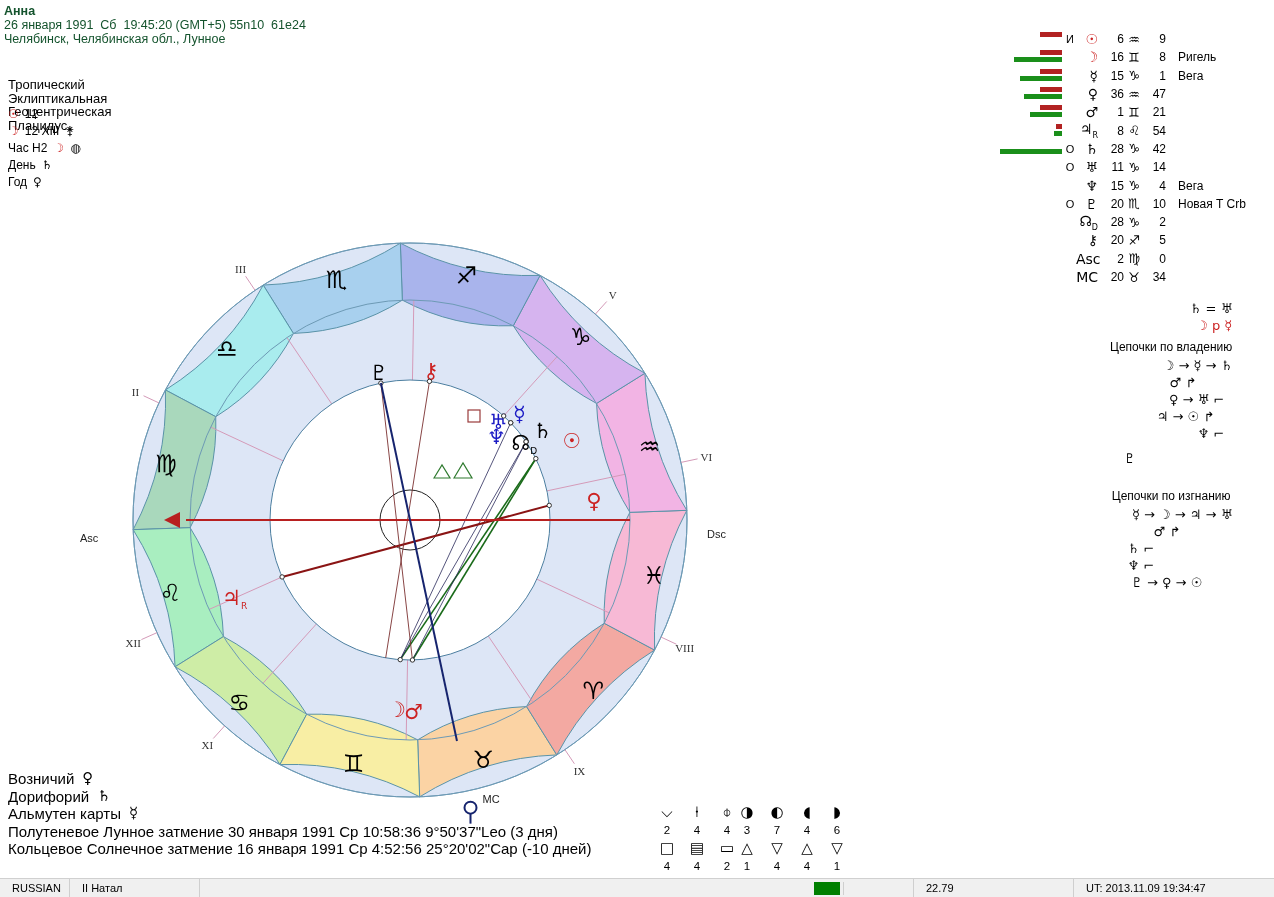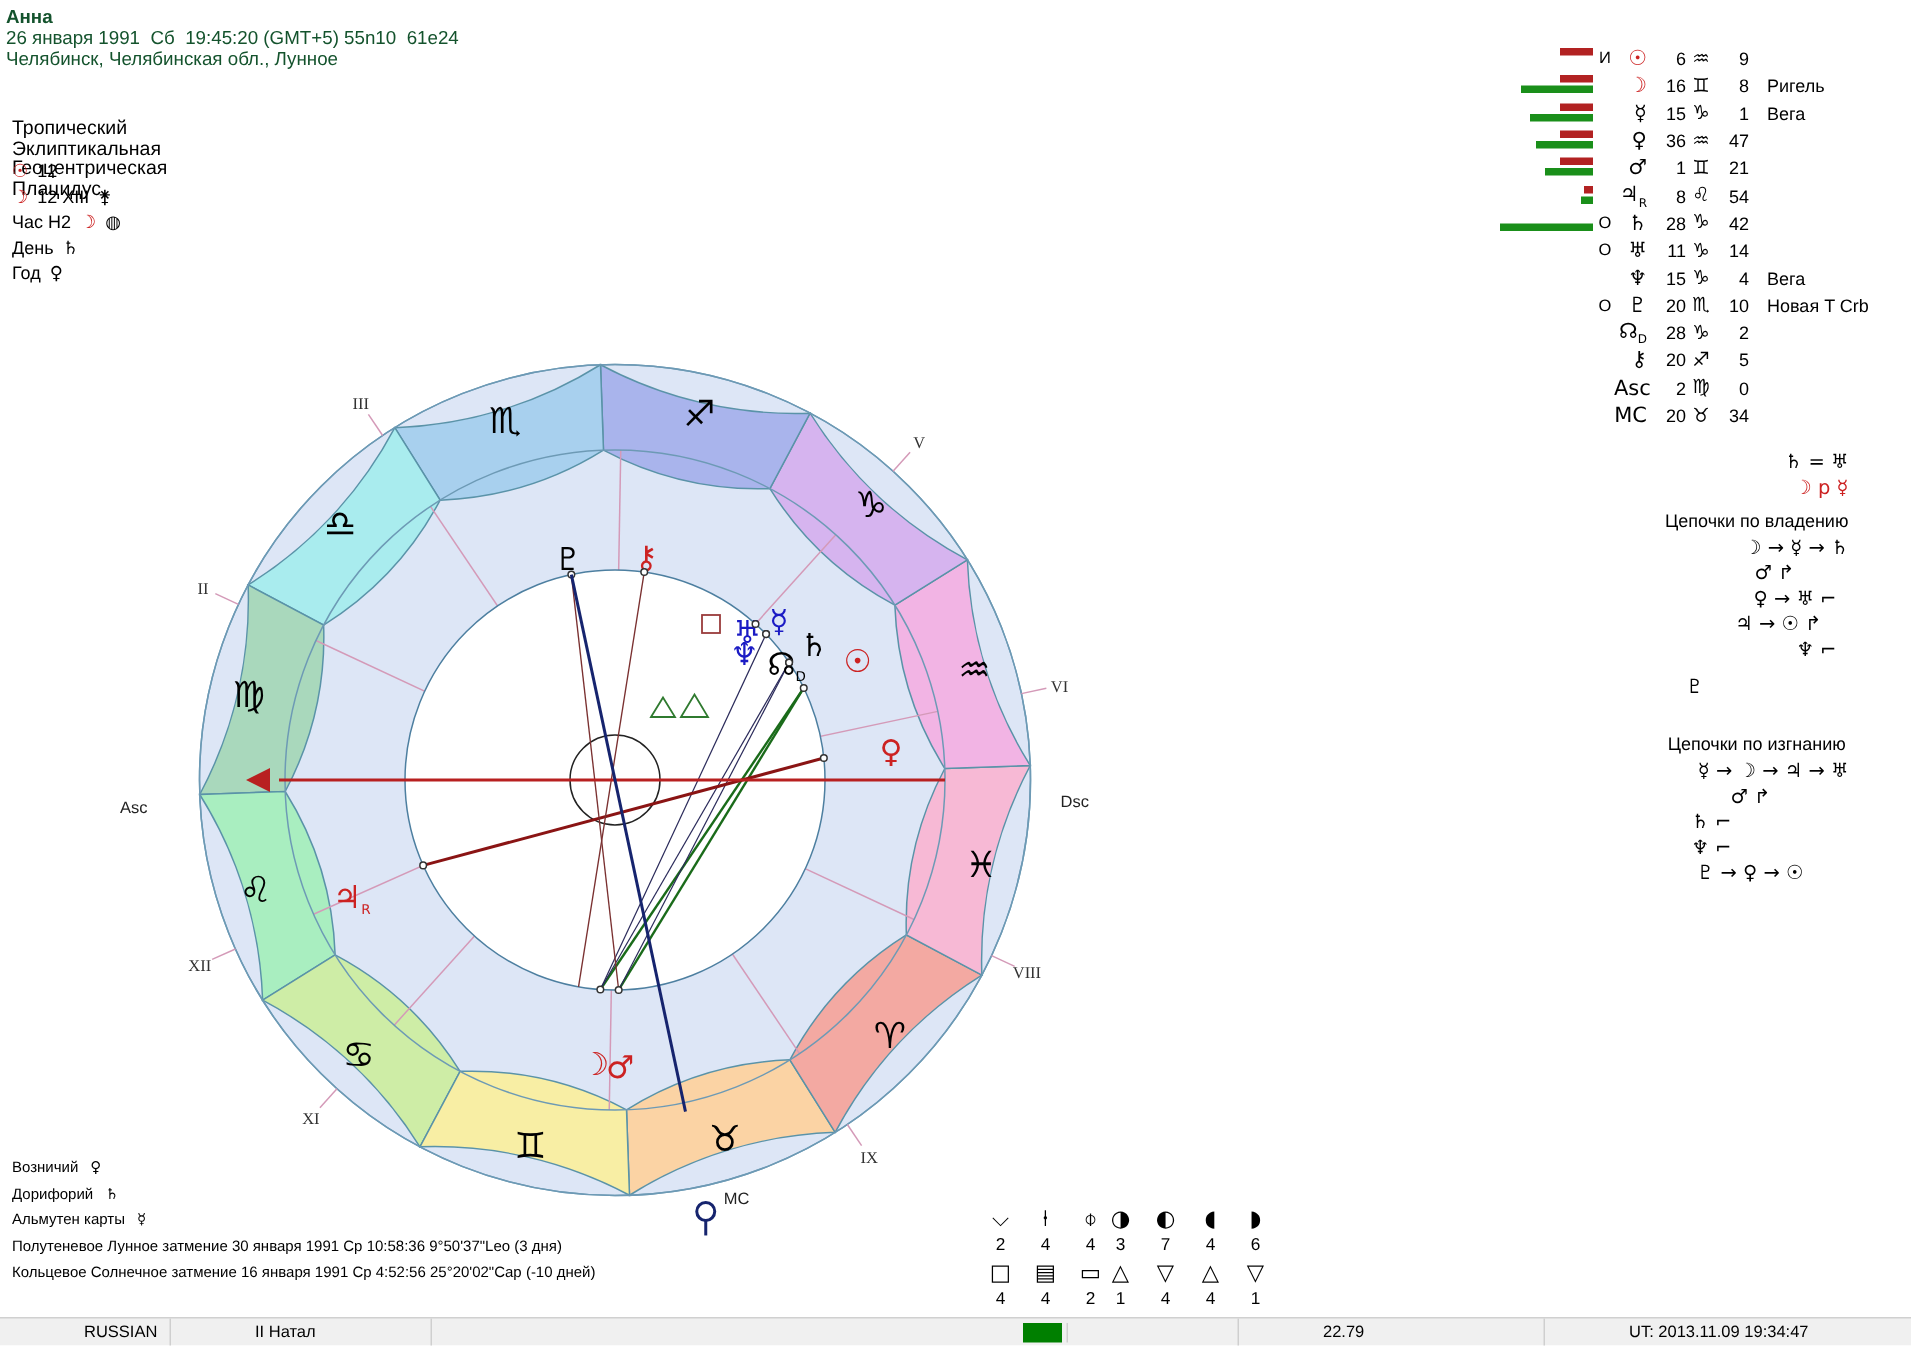--- a/index.html
+++ b/index.html
@@ -20,31 +20,31 @@
   .meta { position:absolute; left:8px; top:78px; font-size:13px; line-height:13.5px; color:#000; }
   .meta div { white-space:pre; }
 
   .sysrows { position:absolute; left:8px; top:106px; font-size:12px; line-height:17px; }
   .sysrow { display:flex; align-items:center; gap:6px; white-space:pre; }
   .gly { font-family:"DejaVu Sans", sans-serif; }
   .red { color:#cc2222; }
   .blk { color:#000; }
 
   
-  .botleft { position:absolute; left:8px; top:770px; font-size:10px; line-height:17.5px; color:#000; }
+  .botleft { position:absolute; left:8px; top:770px; font-size:15px; line-height:17.5px; color:#000; }
   .botleft .r { display:flex; gap:8px; align-items:center; white-space:pre; }
 
   
   .statusbar {
     position:absolute; left:0; bottom:0; width:1274px; height:19px;
     background:#f0f0f0; border-top:1px solid #d0d0d0;
     display:flex; align-items:center; font-size:11px; color:#000;
   }
   .sb { height:19px; display:flex; align-items:center; padding:0 12px;
-        border-right:1px solid #cfcfcf;margin-left:44px; }
+        border-right:1px solid #cfcfcf; }
   .sb-fill { flex:1; border-right:1px solid #cfcfcf; }
   .sb-green { width:34px; display:flex; align-items:center; justify-content:center; border-right:1px solid #cfcfcf;}
   .greenbox { width:26px; height:13px; background:#007f00; }
 
   
   .ptable { position:absolute; left:1000px; top:30px; font-size:12px; }
   .prow { display:flex; align-items:center; height:18.3px; }
   .bars { width:62px; height:16px; position:relative; margin-right:2px; }
   .bar-red { position:absolute; right:0; top:1px; height:5px; background:#b22222; }
   .bar-grn { position:absolute; right:0; top:8px; height:5px; background:#1a8f1a; }

